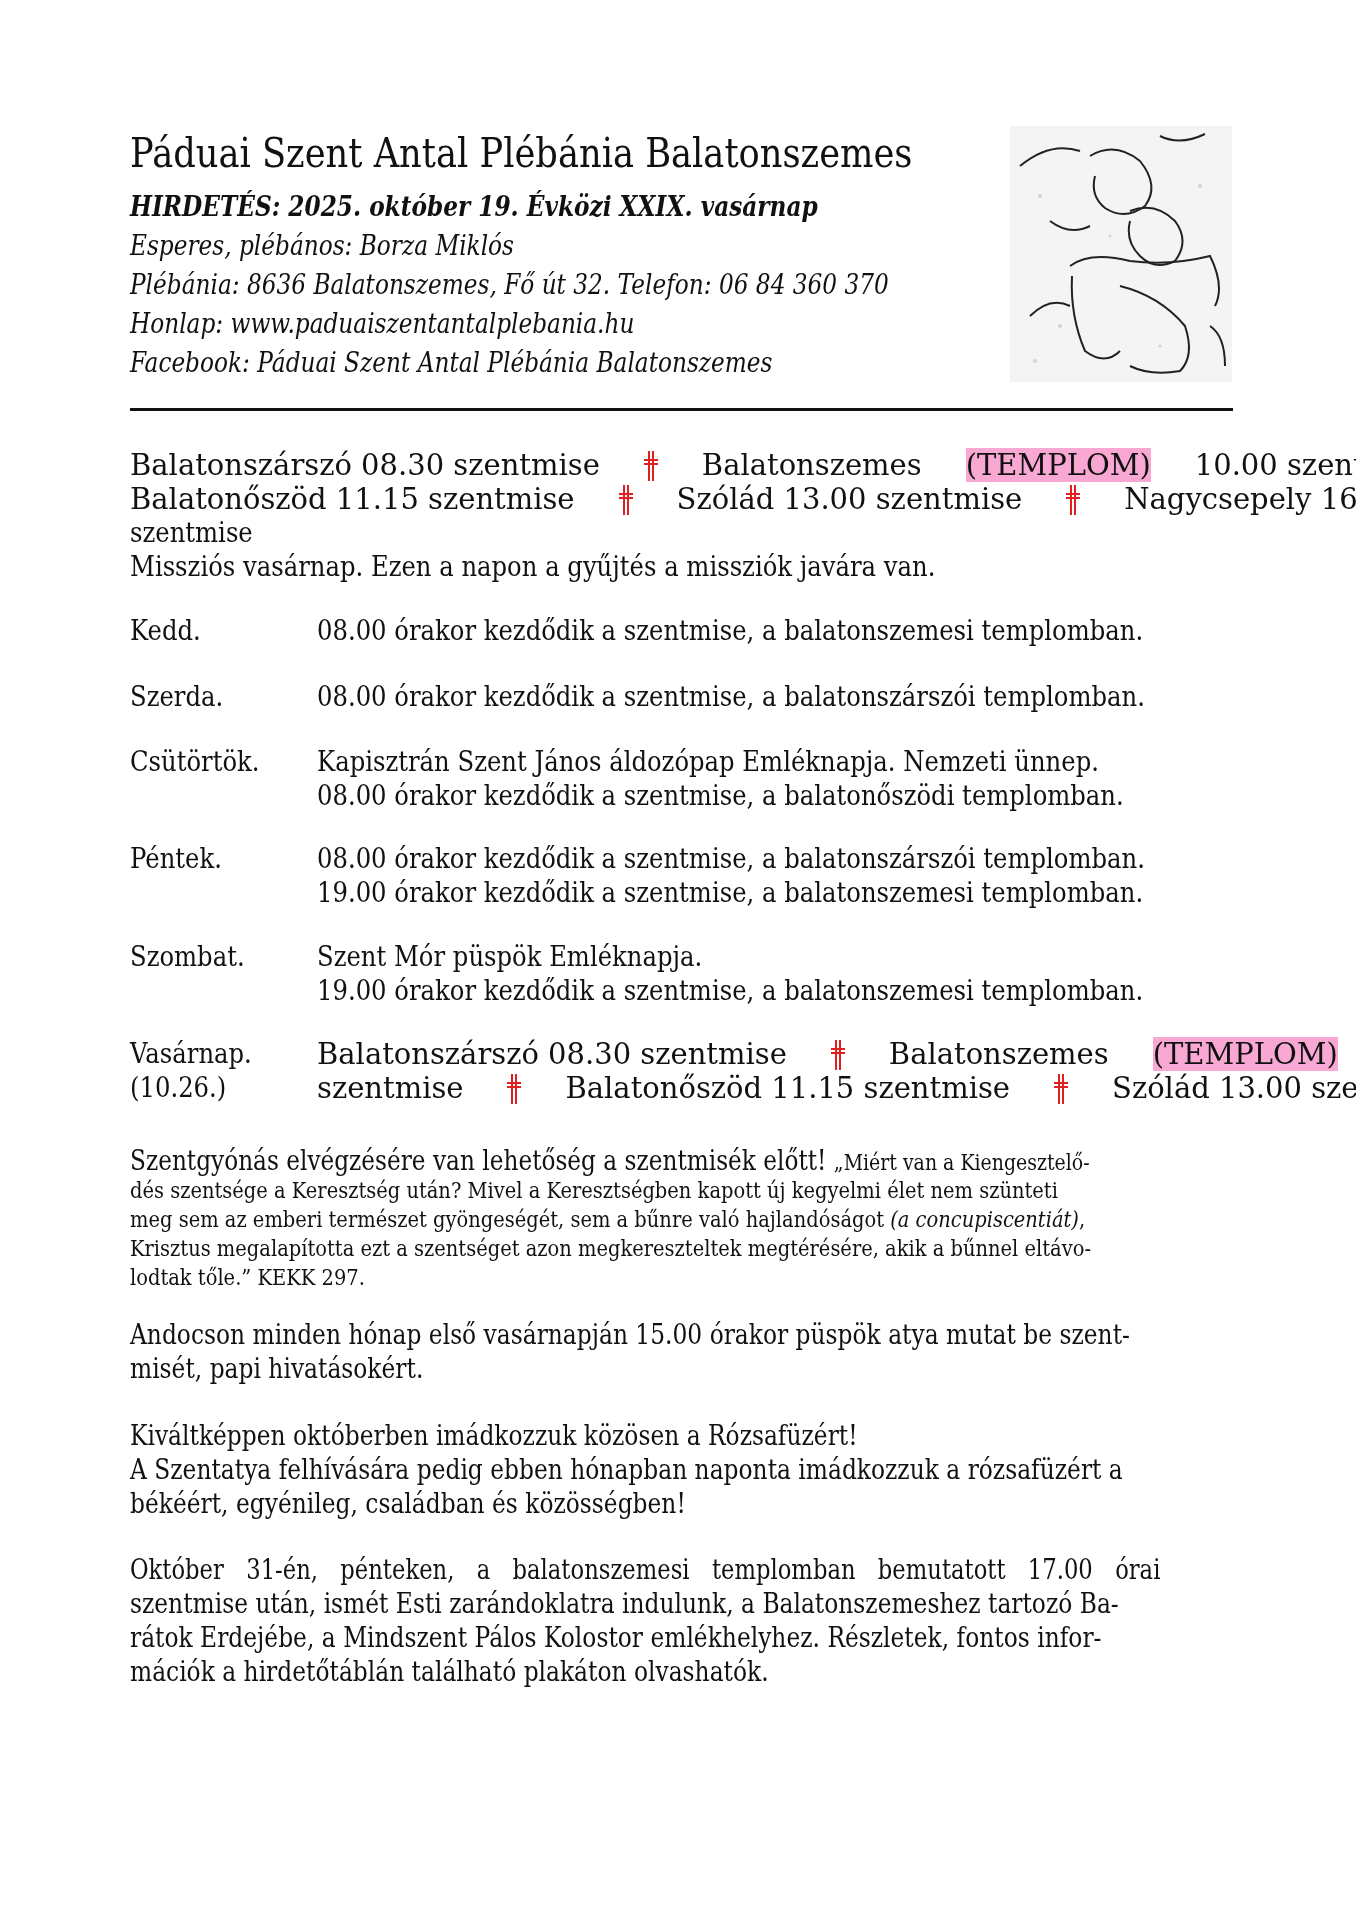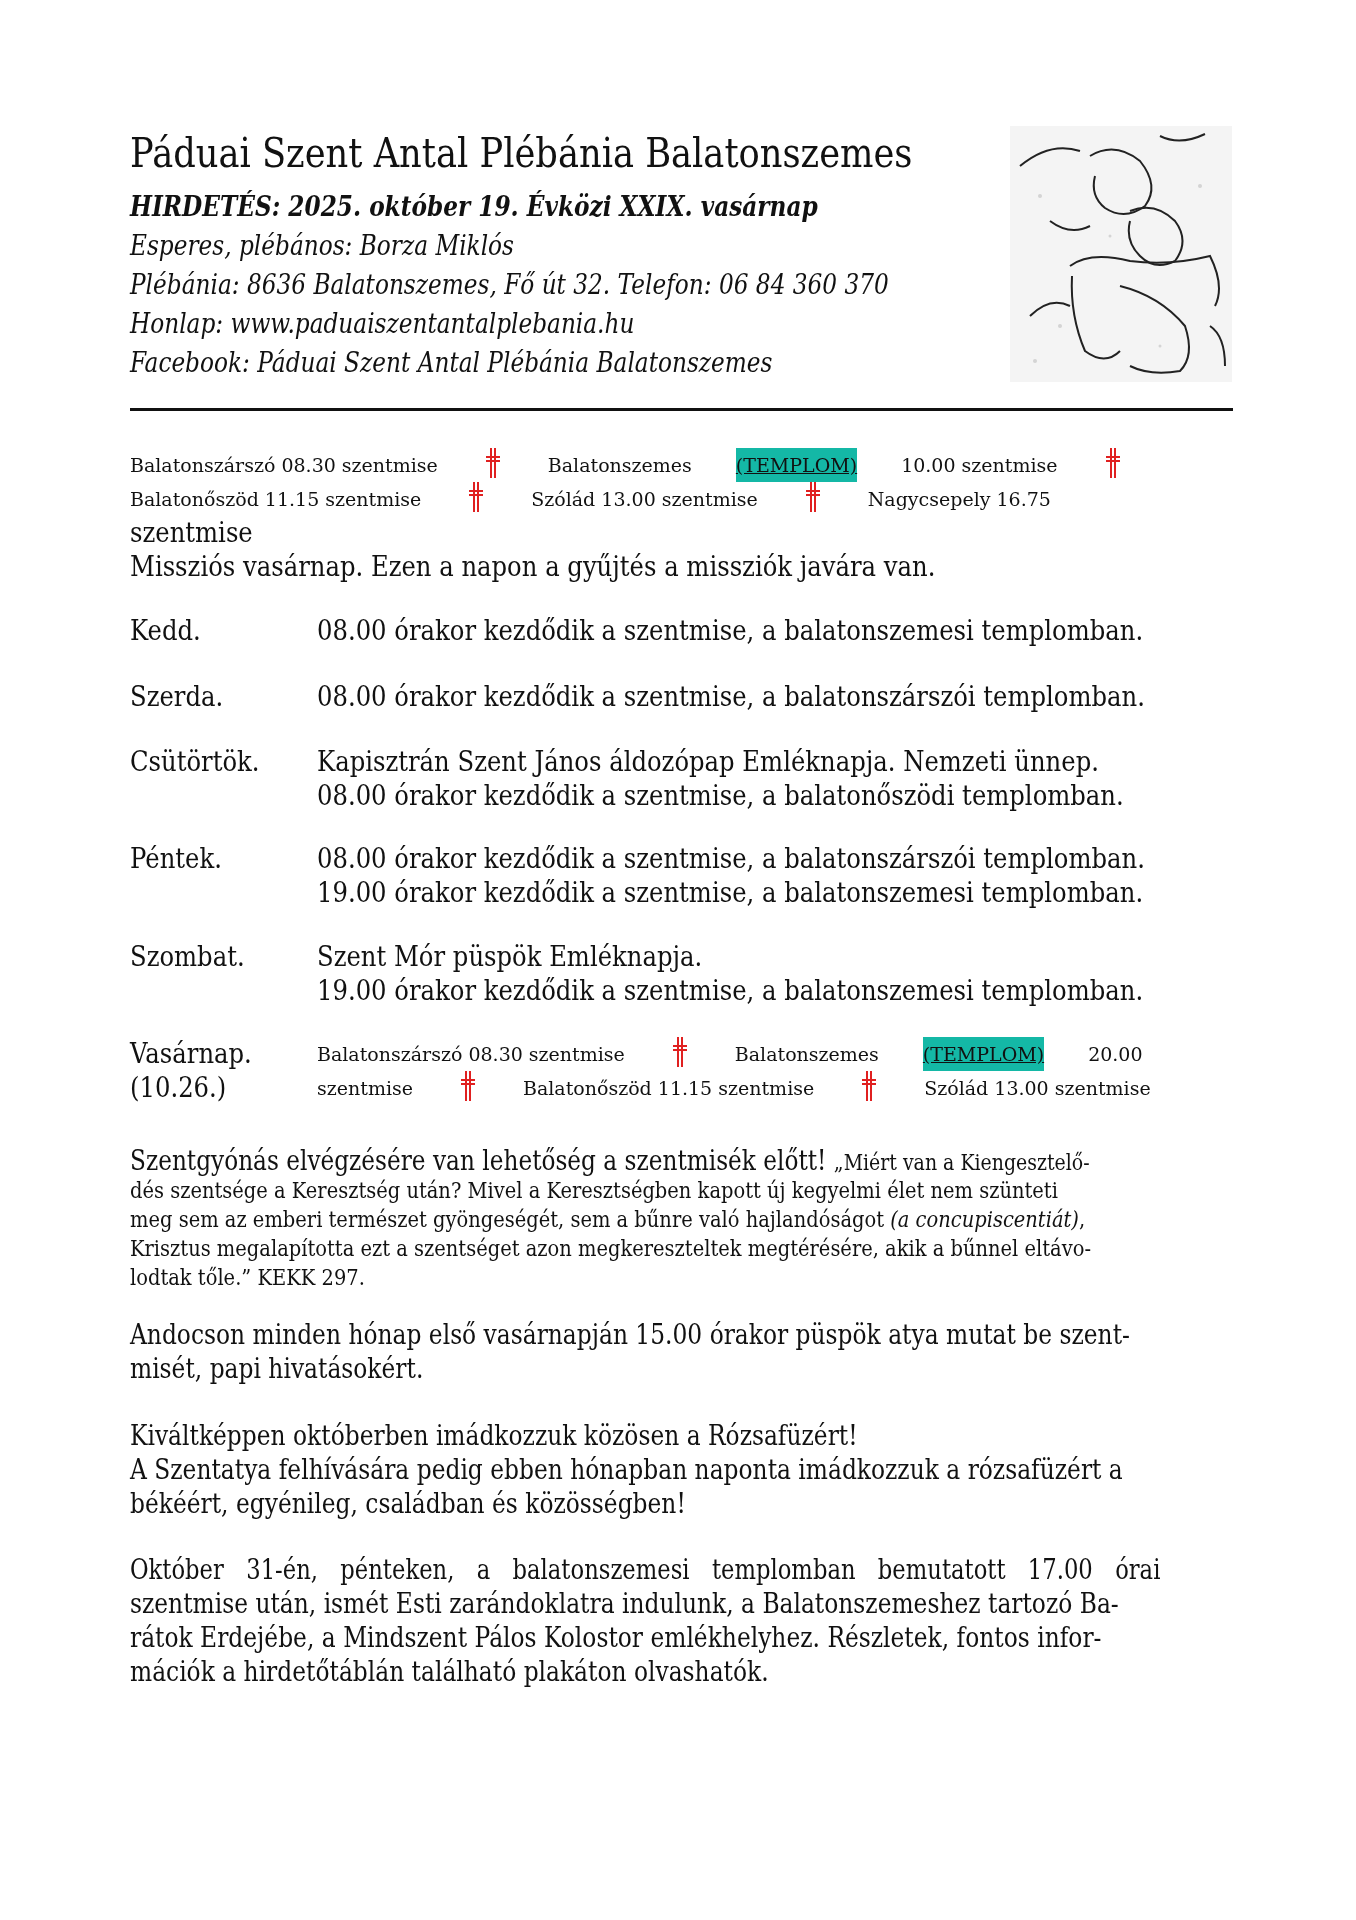--- a/index.html
+++ b/index.html
@@ -11,23 +11,23 @@
   .title { position:absolute; left:130px; top:128px; font-size:41px; line-height:50px; white-space:nowrap;
            transform:scaleX(0.86); transform-origin:0 0; }
   .hline { position:absolute; left:130px; white-space:nowrap; font-style:italic; font-size:27px; line-height:34px;
            transform:scaleX(0.86); transform-origin:0 0; }
   .hline.bold { font-weight:bold; }
   .rule { position:absolute; left:130px; top:408px; width:1103px; height:3px; background:#111; }
   .portrait { position:absolute; left:1010px; top:126px; width:222px; height:256px; }
 
   
   .ln { position:absolute; white-space:nowrap; font-size:27px; line-height:34px; transform-origin:0 0; }
-  .just { display:flex; justify-content:flex-start; position:absolute; left:130px; width:1103px;
-          font-size:19px; line-height:34px; white-space:nowrap;gap:44px; }
-  .hl { background:#14b8a6;text-decoration:underline; }
+  .just { display:flex; justify-content:space-between; position:absolute; left:130px; width:1103px;
+          font-size:29px; line-height:34px; white-space:nowrap;gap:44px; }
+  .hl { background:#f9a8d4; }
   .cross { color:#e02020; display:inline-block; width:22px; text-align:center; position:relative; }
   .cross svg { vertical-align:-6px; }
   .day { position:absolute; left:130px; font-size:27px; line-height:34px; white-space:nowrap; transform:scaleX(0.9); transform-origin:0 0; }
   .desc { position:absolute; left:317px; font-size:27px; line-height:34px; white-space:nowrap; transform:scaleX(0.9); transform-origin:0 0; }
   .it { font-style:italic; }
 </style>
 </head>
 <body>
 
 <div class="page">

